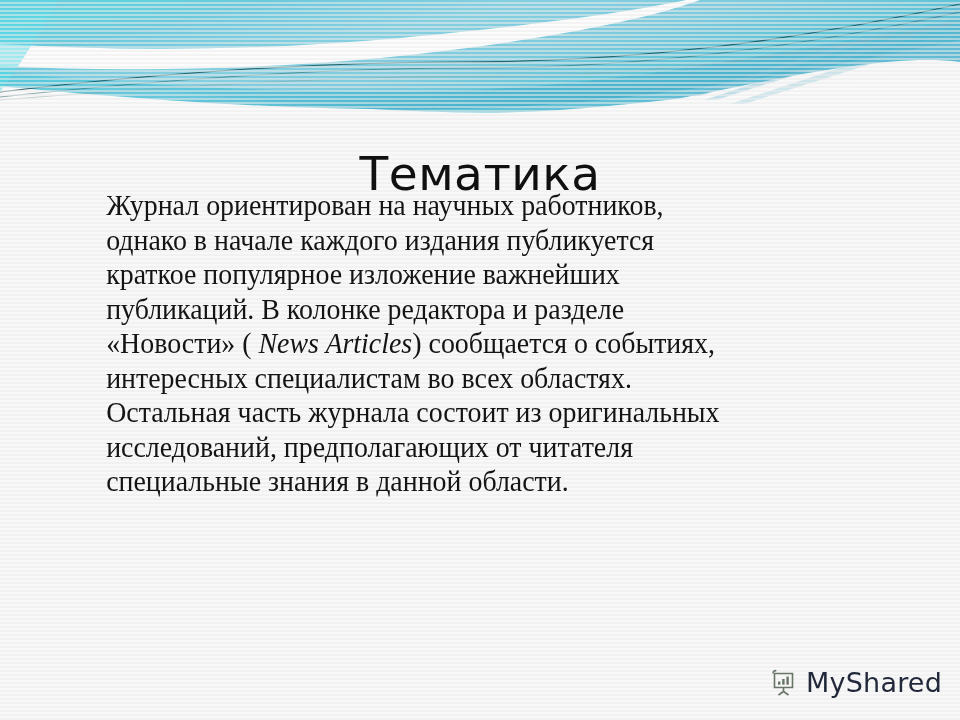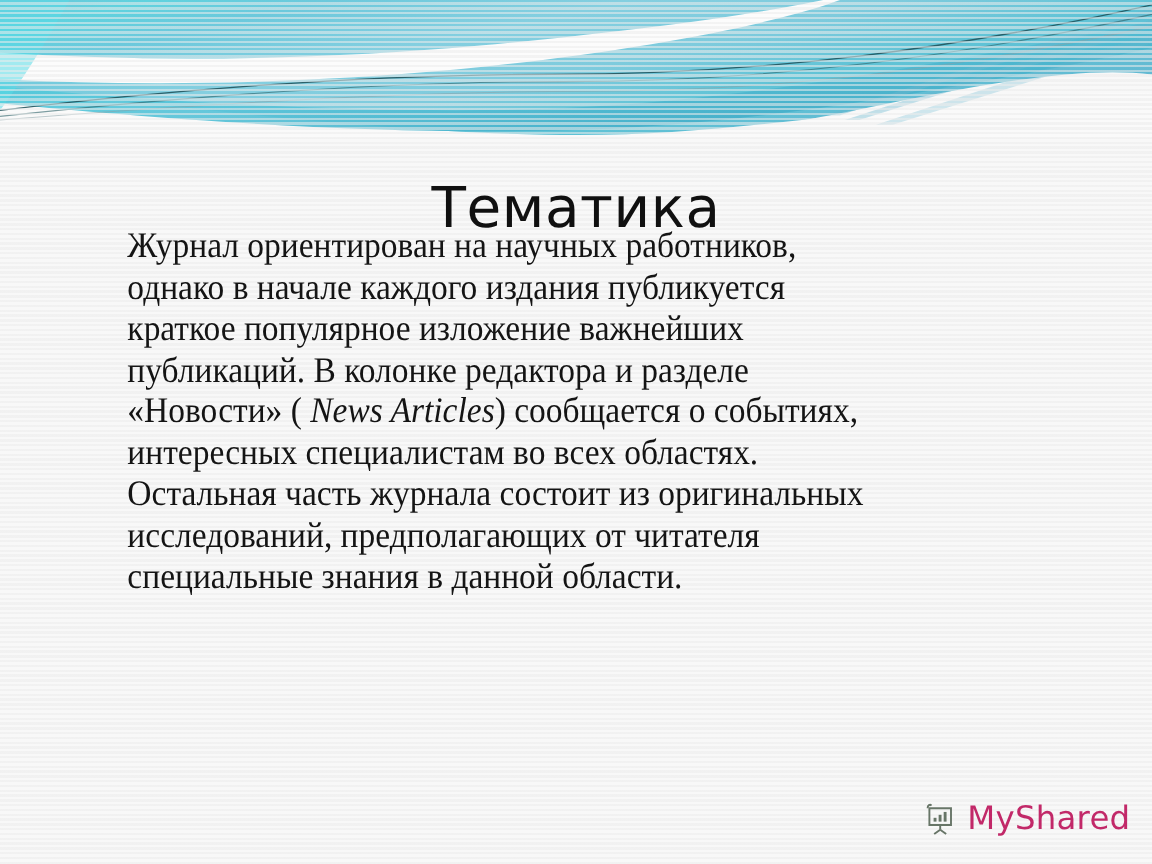--- a/index.html
+++ b/index.html
@@ -98,21 +98,21 @@
   }
   #watermark-icon {
     display: block;
     width: 30px;
     height: 30px;
   }
   #watermark-text {
     font-family: "DejaVu Sans", "Liberation Sans", sans-serif;
     font-size: 27px;
     font-weight: 400;
-    color: #be185d;
+    color: #0f172a;
     letter-spacing: 0.2px;
   }
 </style>
 </head>
 <body>
 
 <div id="slide">
 
   <svg id="header-wave" viewBox="0 0 960 115" preserveAspectRatio="none" xmlns="http://www.w3.org/2000/svg">
     <defs>

